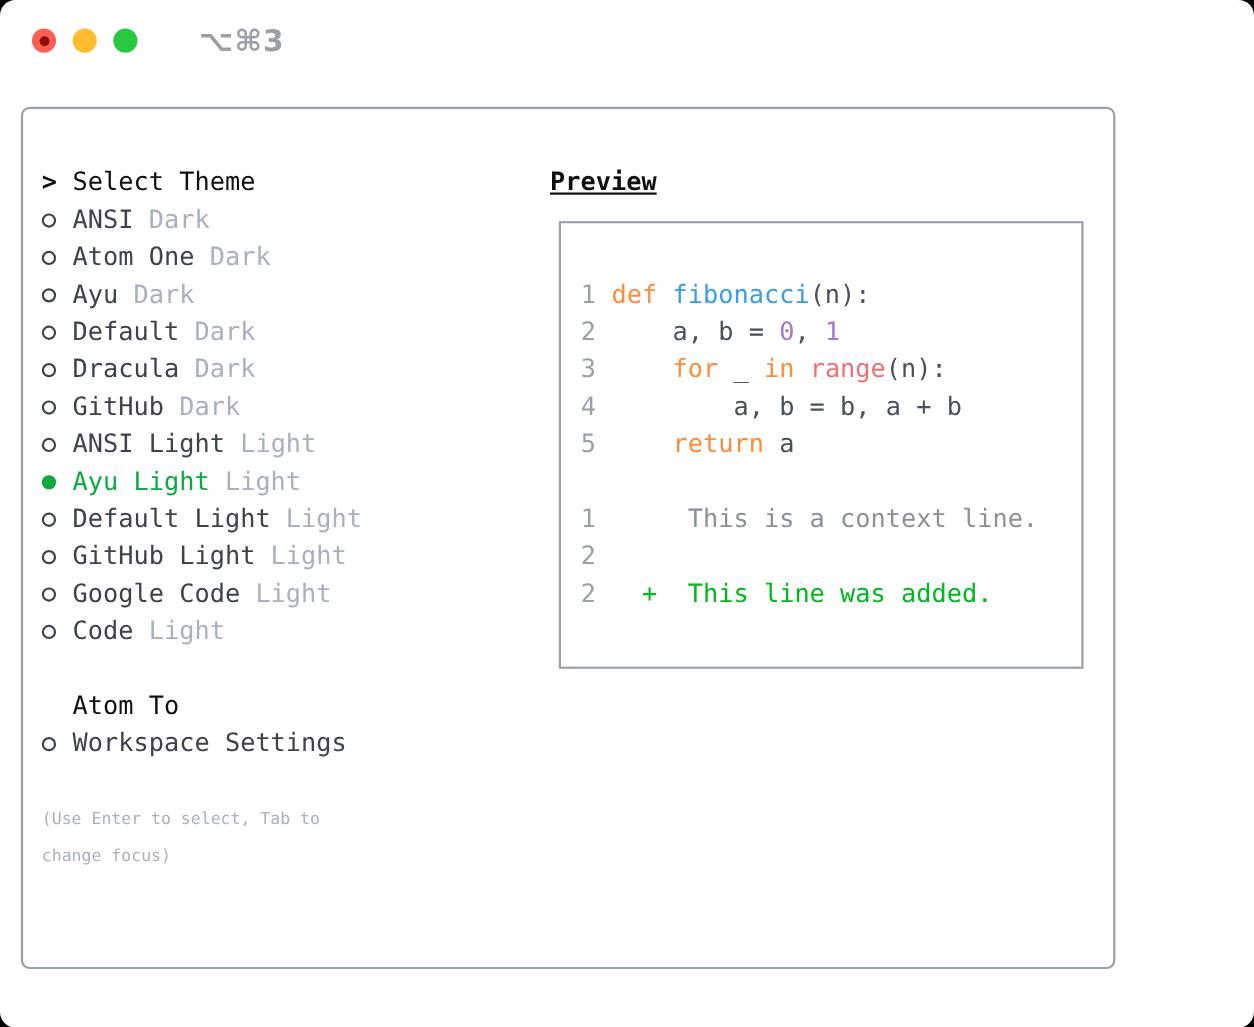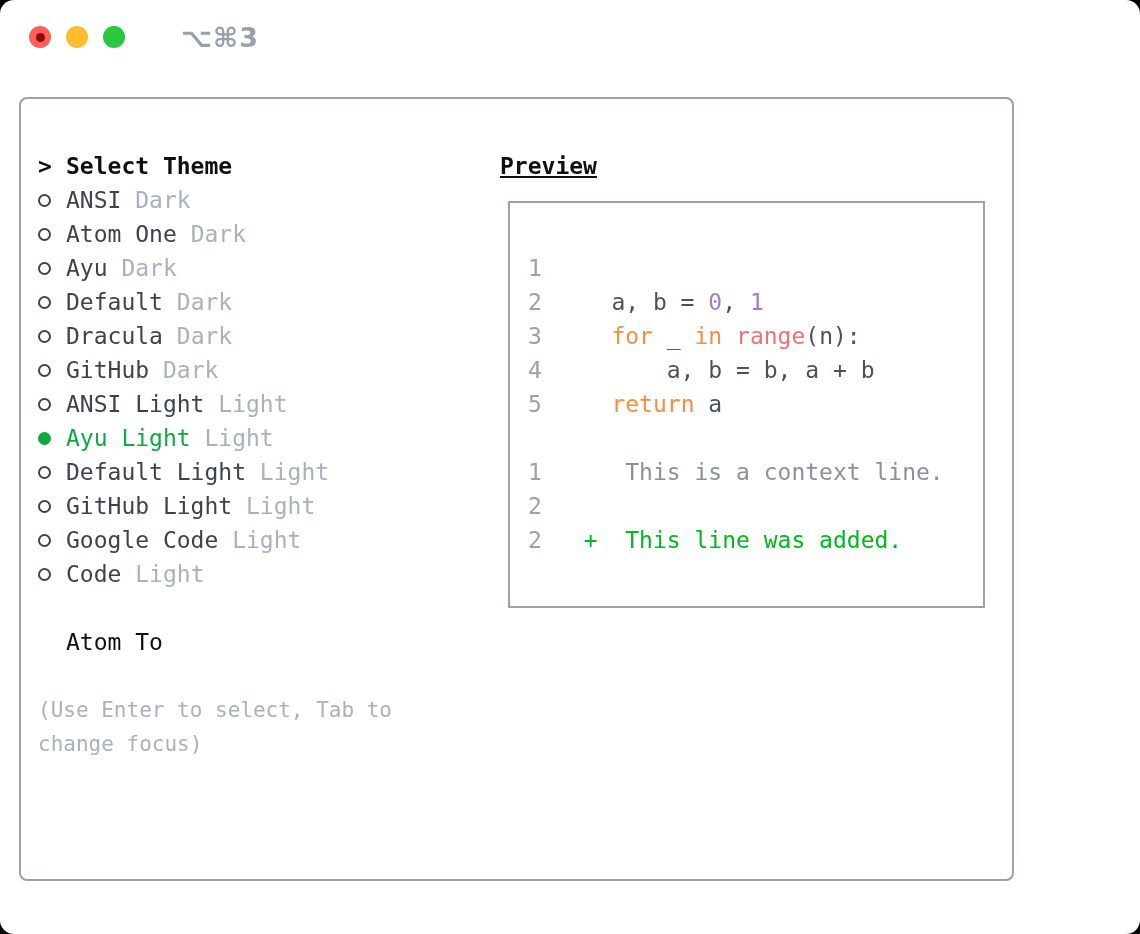--- a/index.html
+++ b/index.html
@@ -60,28 +60,28 @@
     display: flex; align-items: center;
     color: var(--c-heading); font-weight: bold;
   }
   .dot {
     width: 13px; height: 13px; border-radius: 50%;
     border: 2.5px solid var(--c-text_dark);
     display: inline-block;
   }
   .dot.sel { background: var(--c-accent_green); border-color: var(--c-accent_green); }
   .left-col { position: absolute; left: 17px; top: 50px; }
-  .panel-title { color: var(--c-heading); font-weight: bold; }
+  .panel-title { color: var(--c-heading); font-weight: normal; }
   .item-name { color: var(--c-text_dark); }
   .item-name.sel { color: var(--c-accent_green); }
   .item-variant { color: var(--c-muted); }
   .section-title { color: var(--c-heading); }
   .spacer { height: 34px; }
   .hint {
-    font-size: 21px; line-height: 34px;
+    font-size: 15px; line-height: 34px;
     color: var(--c-muted);
     white-space: pre-line;
   }
   
   .preview-title {
     position: absolute; left: 479px; top: 50px;
     height: 34px; display: flex; align-items: center;
     font-size: 23px; font-weight: bold; color: var(--c-heading); text-decoration: underline;
   }
   .preview-box {
@@ -143,32 +143,33 @@
           <div class="row"><span class="prefix"><span class="dot"></span></span><span class="item-name">Code</span><span class="item-variant"> Light</span></div>
         </div>
 
       <div class="spacer"></div>
 
       <div class="row">
         <span class="prefix"></span><span class="section-title">Atom To</span>
       </div>
 
       <div id="apply-list">
+          <div class="row"><span class="prefix"><span class="dot"></span></span><span class="item-name">Workspace Settings</span></div>
         </div>
 
       <div class="spacer"></div>
 
       <div class="hint">(Use Enter to select, Tab to
 change focus)</div>
     </div>
 
     <div class="preview-title">Preview</div>
 
     <div class="preview-box" id="preview-box">
-        <div class="code-row"><span class="lnum">1</span></div>
+        <div class="code-row"><span class="lnum">1</span><span class="ltext"><span class="tk-keyword">def</span><span class="tk-plain"> </span><span class="tk-function">fibonacci</span><span class="tk-plain">(n):</span></span></div>
         <div class="code-row"><span class="lnum">2</span><span class="ltext"><span class="tk-plain">    a, b = </span><span class="tk-number">0</span><span class="tk-plain">, </span><span class="tk-number">1</span></span></div>
         <div class="code-row"><span class="lnum">3</span><span class="ltext"><span class="tk-plain">    </span><span class="tk-keyword">for</span><span class="tk-plain"> _ </span><span class="tk-keyword">in</span><span class="tk-plain"> </span><span class="tk-builtin">range</span><span class="tk-plain">(n):</span></span></div>
         <div class="code-row"><span class="lnum">4</span><span class="ltext"><span class="tk-plain">        a, b = b, a + b</span></span></div>
         <div class="code-row"><span class="lnum">5</span><span class="ltext"><span class="tk-plain">    </span><span class="tk-keyword">return</span><span class="tk-plain"> a</span></span></div>
         <div class="code-row"><span class="lnum"></span><span class="ltext"></span></div>
         <div class="code-row"><span class="lnum">1</span><span class="ltext"><span class="tk-context">     This is a context line.</span></span></div>
         <div class="code-row"><span class="lnum">2</span></div>
         <div class="code-row"><span class="lnum">2</span><span class="ltext"><span class="tk-added">  +  This line was added.</span></span></div>
       </div>
 

